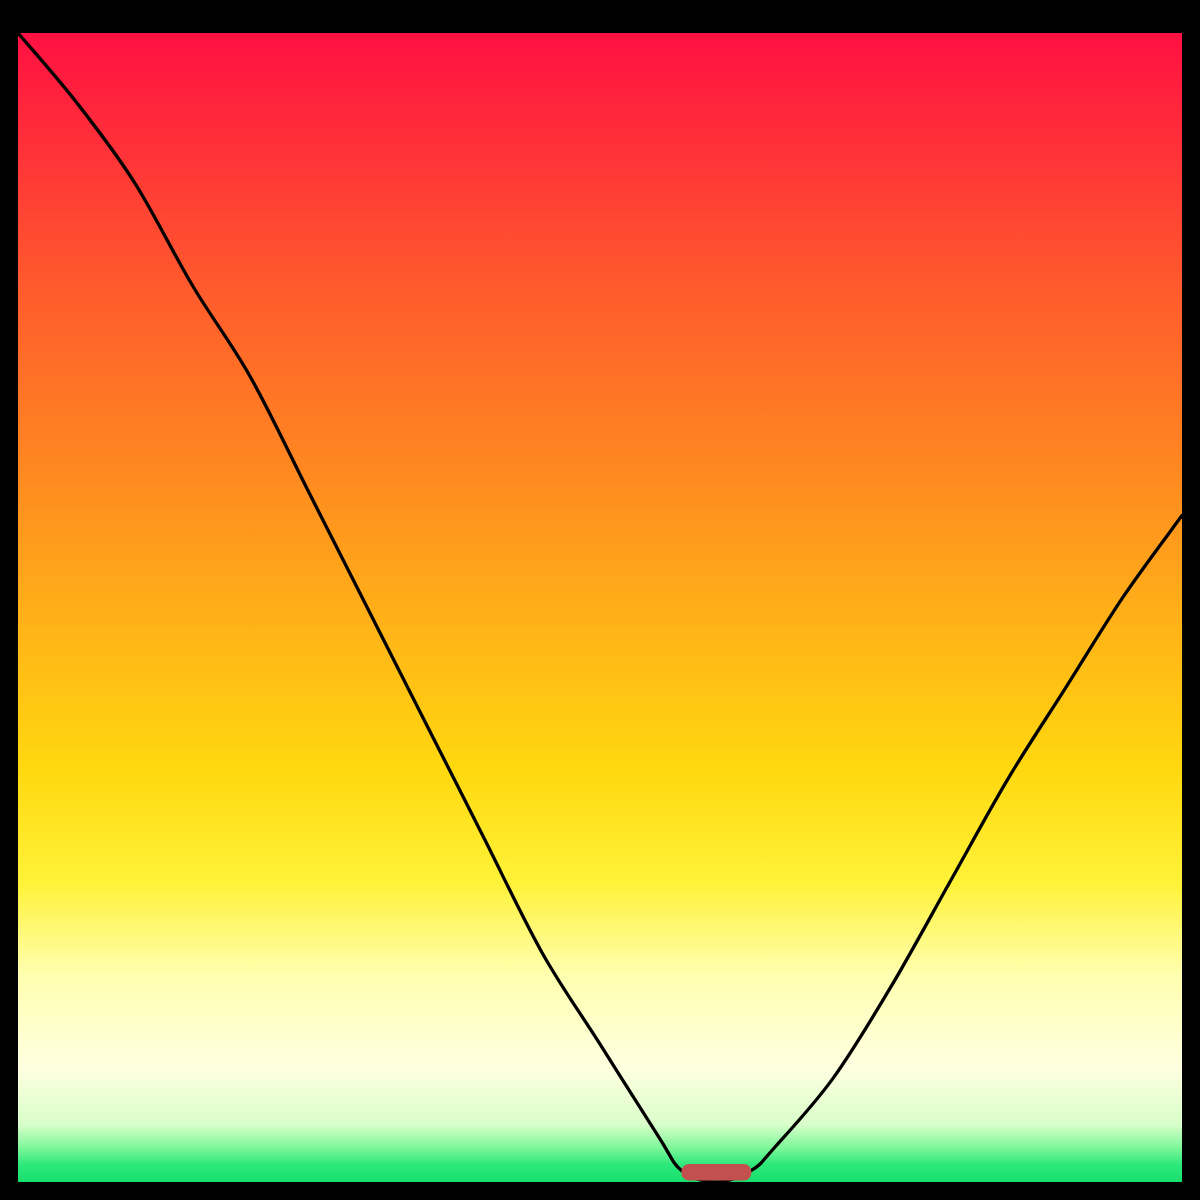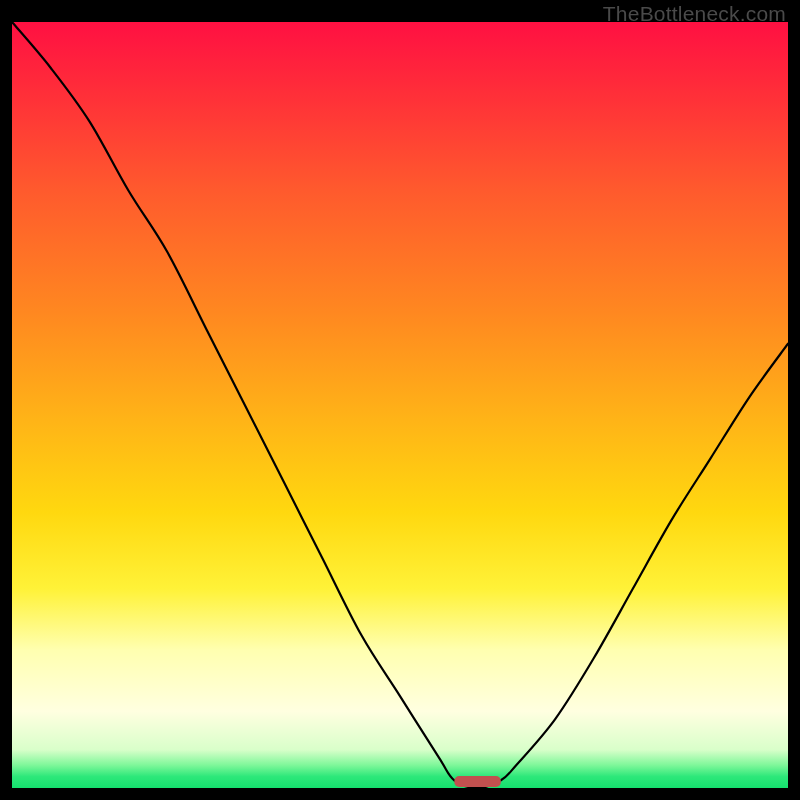--- a/index.html
+++ b/index.html
@@ -68,21 +68,20 @@
     stroke-width: 2.2;
     stroke-linecap: round;
     stroke-linejoin: round;
   }
 </style>
 </head>
 <body>
 
 <div class="frame">
 
-  <div class="watermark">TheBottleneck.com</div>
 
   <div class="plot-area">
     <svg class="overlay" viewBox="0 0 776 766" preserveAspectRatio="none">
       <path id="curve-path" class="curve" d="M 0.0 0.0 C 6.5 7.7, 25.9 29.4, 38.8 46.0 C 51.7 62.6, 64.7 79.2, 77.6 99.6 C 90.5 120.0, 103.5 146.8, 116.4 168.5 C 129.3 190.2, 142.3 206.8, 155.2 229.8 C 168.1 252.8, 181.1 280.9, 194.0 306.4 C 206.9 331.9, 219.9 357.5, 232.8 383.0 C 245.7 408.5, 258.7 434.1, 271.6 459.6 C 284.5 485.1, 297.5 510.7, 310.4 536.2 C 323.3 561.7, 336.3 589.8, 349.2 612.8 C 362.1 635.8, 375.1 653.7, 388.0 674.1 C 400.9 694.5, 417.7 721.3, 426.8 735.4 C 435.9 749.4, 435.9 753.2, 442.3 758.3 C 448.8 763.4, 457.8 766.0, 465.6 766.0 C 473.4 766.0, 482.4 762.2, 488.9 758.3 C 495.3 754.5, 495.3 753.2, 504.4 743.0 C 513.5 732.8, 530.3 714.9, 543.2 697.1 C 556.1 679.2, 569.1 657.5, 582.0 635.8 C 594.9 614.1, 607.9 589.8, 620.8 566.8 C 633.7 543.9, 646.7 519.6, 659.6 497.9 C 672.5 476.2, 685.5 457.0, 698.4 436.6 C 711.3 416.2, 724.3 394.5, 737.2 375.3 C 750.1 356.2, 769.5 330.7, 776.0 321.7"></path>
       <rect id="marker-rect" class="marker" rx="5" ry="5" x="442.3" y="754.0" width="46.6" height="11"></rect>
     </svg>
   </div>
 
 </div>
 

